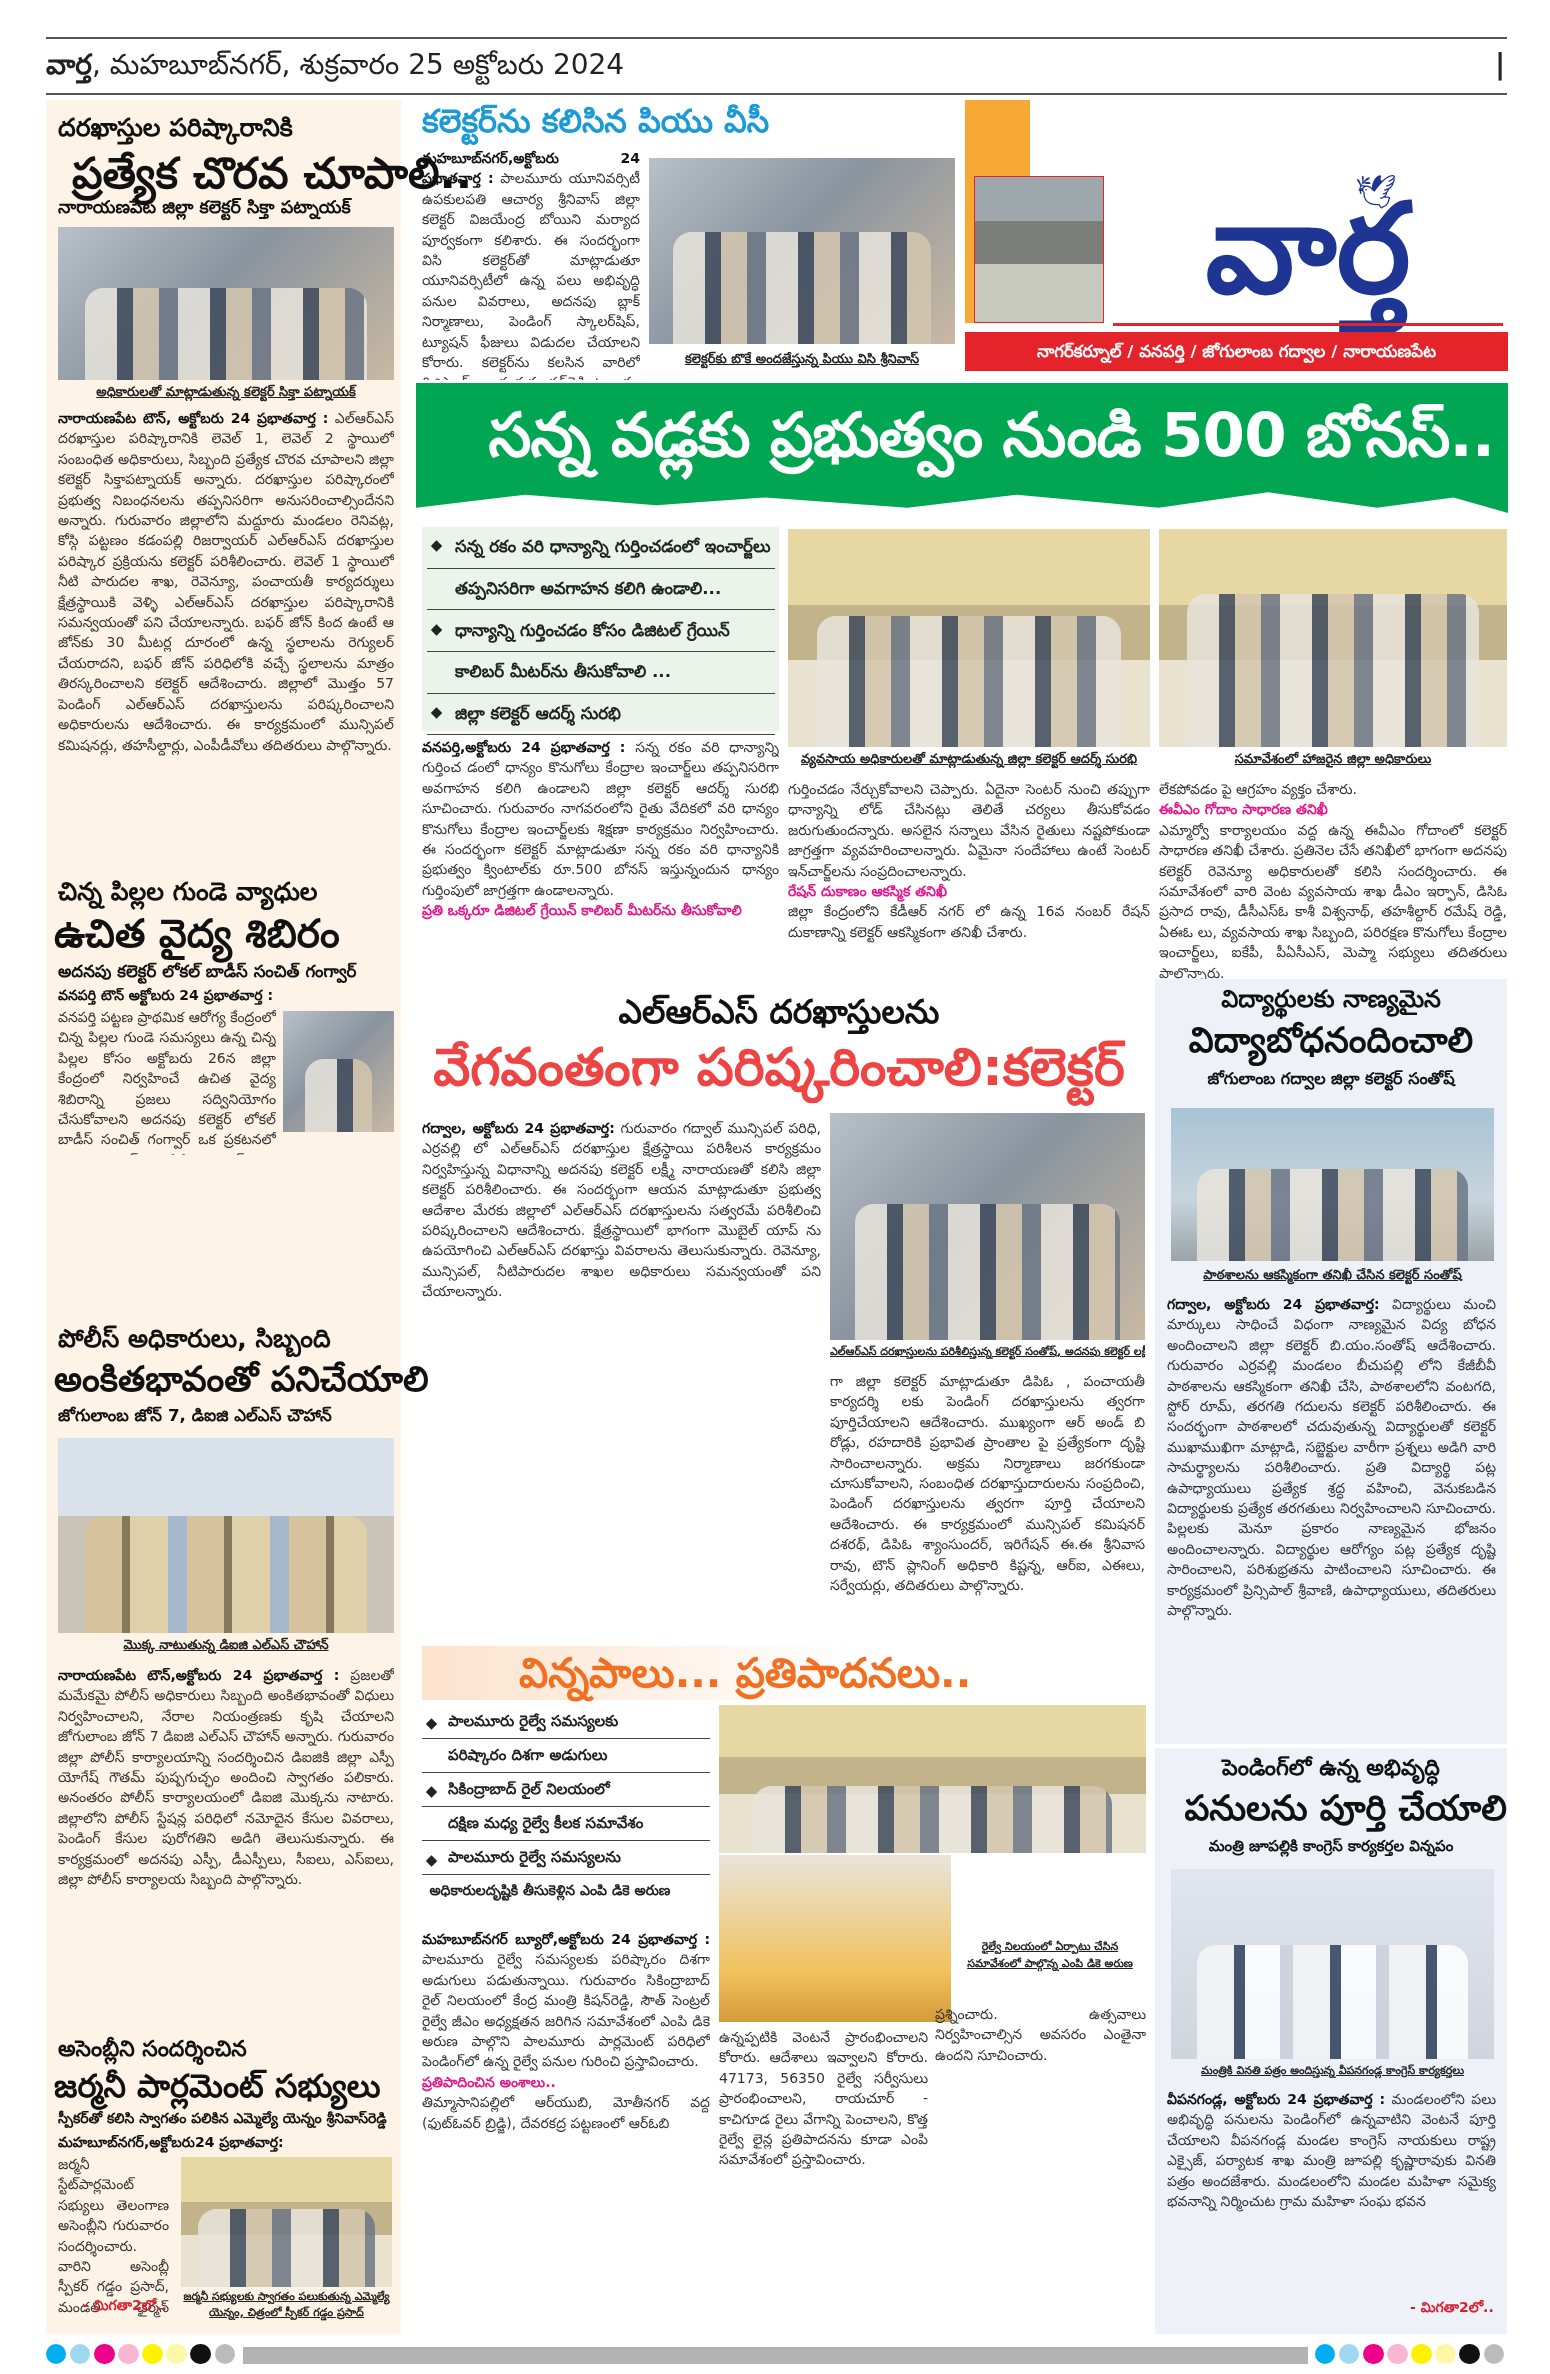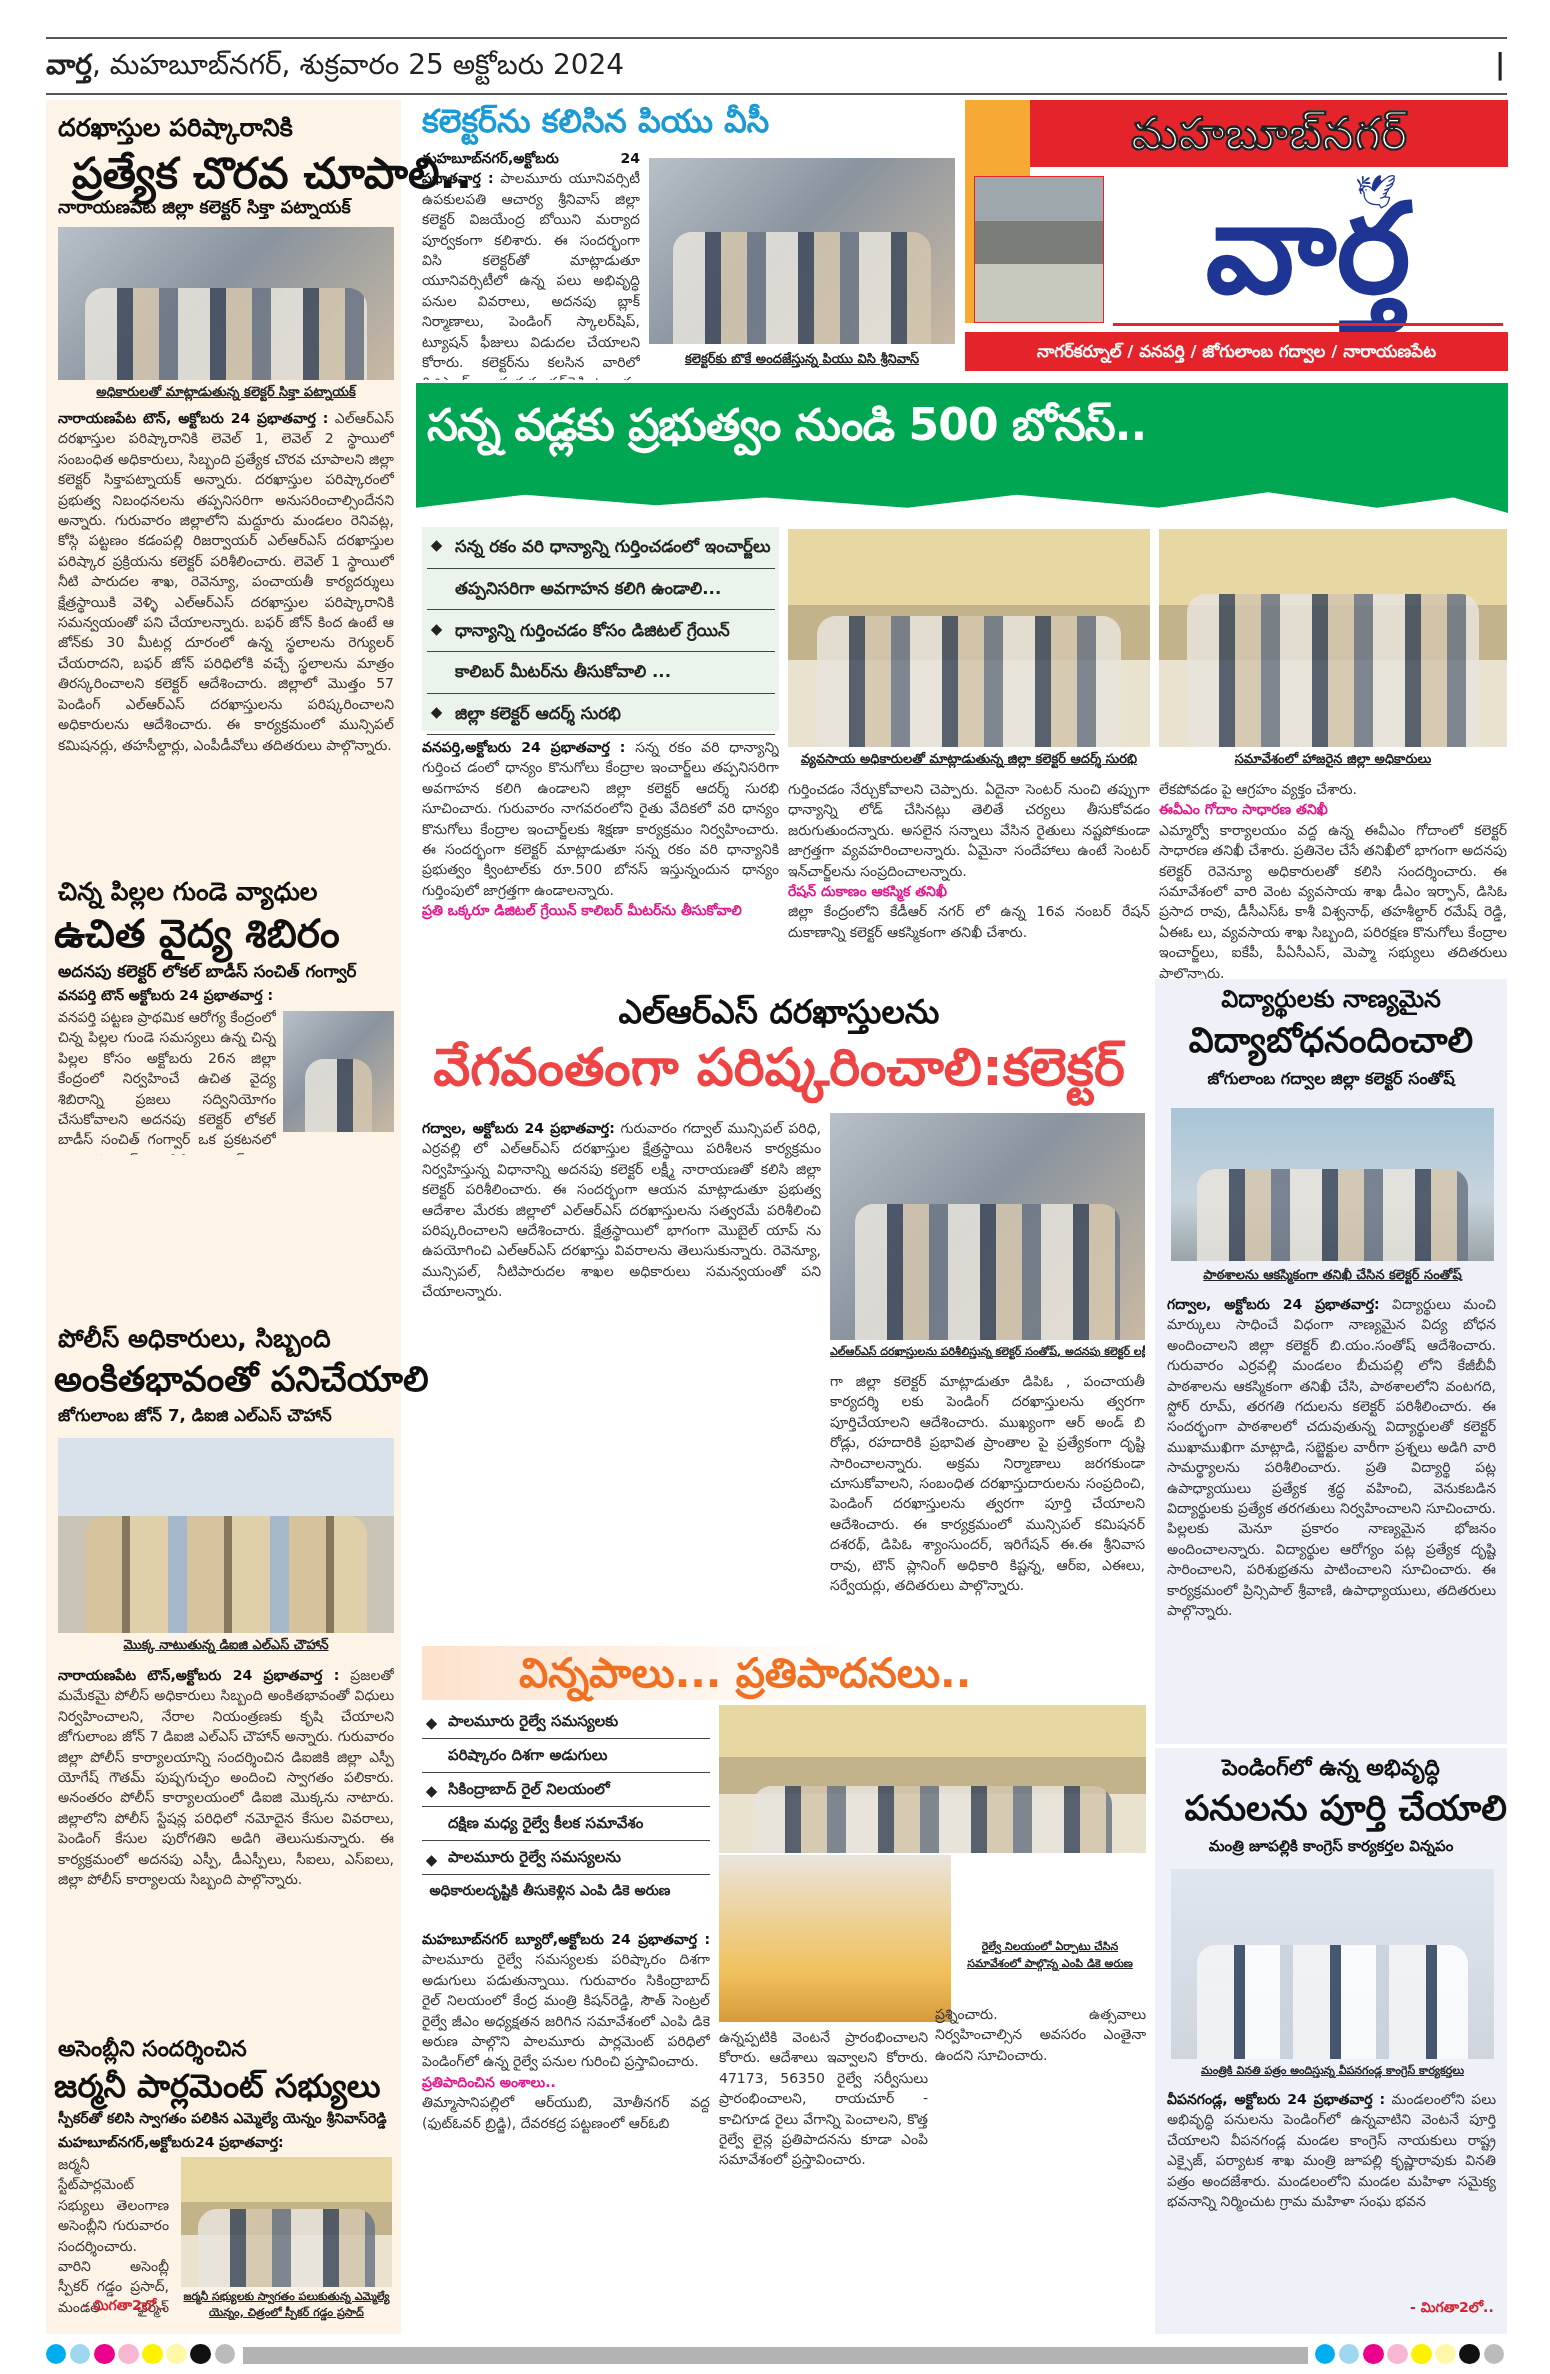--- a/index.html
+++ b/index.html
@@ -82,30 +82,29 @@
 
 <div class="h-big" style="left:422px;top:102px;font-size:32px;color:#1a9ad6">కలెక్టర్‌ను కలిసిన పియు వీసీ</div>
 <div class="body" style="left:422px;top:148px;width:218px;height:232px;font-size:14px;line-height:20.4px"><span class="lead">మహబూబ్‌నగర్,అక్టోబరు 24 ప్రభాతవార్త :</span> <span>పాలమూరు యూనివర్సిటీ ఉపకులపతి ఆచార్య శ్రీనివాస్ జిల్లా కలెక్టర్ విజయేంద్ర బోయిని మర్యాద పూర్వకంగా కలిశారు. ఈ సందర్భంగా విసి కలెక్టర్‌తో మాట్లాడుతూ యూనివర్సిటీలో ఉన్న పలు అభివృద్ధి పనుల వివరాలు, అదనపు బ్లాక్ నిర్మాణాలు, పెండింగ్ స్కాలర్‌షిప్, ట్యూషన్ ఫీజులు విడుదల చేయాలని కోరారు. కలెక్టర్‌ను కలసిన వారిలో రిజిస్ట్రార్ డా. మధుసూదన్‌రెడ్డి ఉన్నారు. అనంతరం కలెక్టర్ విసికి శుభాకాంక్షలు తెలిపారు.</span></div>
 <div class="photo" style="left:649px;top:158px;width:306px;height:186px">
     <div class="ph-people"></div>
   </div>
 <div class="cap" style="left:649px;top:351px;width:306px;font-size:13px">కలెక్టర్‌కు బొకే అందజేస్తున్న పియు విసి శ్రీనివాస్</div>
 
 <div class="abs" style="left:965px;top:100px;width:543px;height:278px">
   <div class="abs" style="left:0;top:0;width:65px;height:223px;background:#f7a935"></div>
-  <div class="abs" style="left:65px;top:0;width:478px;height:67px;background:#e4232b;color:#fff;font-size:45px;font-weight:bold;text-align:center;line-height:67px;-webkit-text-stroke:0.9px #222">మహబూబ్‌నగర్</div>
   <div class="photo dam" style="left:9.3px;top:76px;width:130px;height:147px;border:1.9px solid #e4232b"></div>
   <div class="abs" style="left:148px;top:70px;width:390px;height:158px;color:#1f3594;font-size:125px;font-weight:bold;text-align:center;line-height:158px">వార్త</div>
   <div class="abs" style="left:390px;top:72px;font-size:33px;color:#1f3594">🕊</div>
   <div class="abs" style="left:148px;top:223px;width:390px;height:2.8px;background:#e4232b"></div>
   <div class="abs" style="left:0;top:232px;width:543px;height:39px;background:#e4232b;color:#fff;font-size:16.7px;font-weight:bold;text-align:center;line-height:39px;white-space:nowrap">నాగర్‌కర్నూల్ / వనపర్తి / జోగులాంబ గద్వాల / నారాయణపేట</div>
 </div>
 
 <div class="abs" style="left:416px;top:383px;width:1092px;height:130px;background:#00a651;clip-path:polygon(0 0,100% 0,100% 100%,95% 88%,88% 96%,78% 84%,68% 96%,55% 86%,45% 96%,32% 88%,22% 94%,10% 86%,0 96%)"></div>
-<div class="h-big" style="left:427px;top:399px;width:1067px;font-size:44px;color:#fff;text-align:left;letter-spacing:-0.9px">సన్న వడ్లకు ప్రభుత్వం నుండి 500 బోనస్..</div>
+<div class="h-big" style="left:427px;top:399px;width:1067px;font-size:61px;color:#fff;text-align:right;letter-spacing:-0.9px">సన్న వడ్లకు ప్రభుత్వం నుండి 500 బోనస్..</div>
 
 <div class="abs green-bg" style="left:422px;top:527px;width:357px;height:204px"></div>
 <div class="bullet-list" style="left:427px;top:527px;width:348px">
   <div class="bl d" style="font-size:16.7px">సన్న రకం వరి ధాన్యాన్ని గుర్తించడంలో ఇంచార్జ్‌లు</div>
   <div class="bl" style="font-size:16.7px">తప్పనిసరిగా అవగాహన కలిగి ఉండాలి...</div>
   <div class="bl d" style="font-size:16.7px">ధాన్యాన్ని గుర్తించడం కోసం డిజిటల్ గ్రేయిన్</div>
   <div class="bl" style="font-size:16.7px">కాలిబర్ మీటర్‌ను తీసుకోవాలి ...</div>
   <div class="bl d" style="font-size:16.7px">జిల్లా కలెక్టర్ ఆదర్శ్ సురభి</div>
 </div>
 <div class="body" style="left:422px;top:737px;width:357px;height:250px;font-size:14px;line-height:20.4px"><span class="lead">వనపర్తి,అక్టోబరు 24 ప్రభాతవార్త :</span> <span>సన్న రకం వరి ధాన్యాన్ని గుర్తించ డంలో ధాన్యం కొనుగోలు కేంద్రాల ఇంచార్జ్‌లు తప్పనిసరిగా అవగాహన కలిగి ఉండాలని జిల్లా కలెక్టర్ ఆదర్శ్ సురభి సూచించారు. గురువారం నాగవరంలోని రైతు వేదికలో వరి ధాన్యం కొనుగోలు కేంద్రాల ఇంచార్జ్‌లకు శిక్షణా కార్యక్రమం నిర్వహించారు. ఈ సందర్భంగా కలెక్టర్ మాట్లాడుతూ సన్న రకం వరి ధాన్యానికి ప్రభుత్వం క్వింటాల్‌కు రూ.500 బోనస్ ఇస్తున్నందున ధాన్యం గుర్తింపులో జాగ్రత్తగా ఉండాలన్నారు.</span><br><span style="color:#e6168c;font-weight:bold">ప్రతి ఒక్కరూ డిజిటల్ గ్రేయిన్ కాలిబర్ మీటర్‌ను తీసుకోవాలి</span></div>

